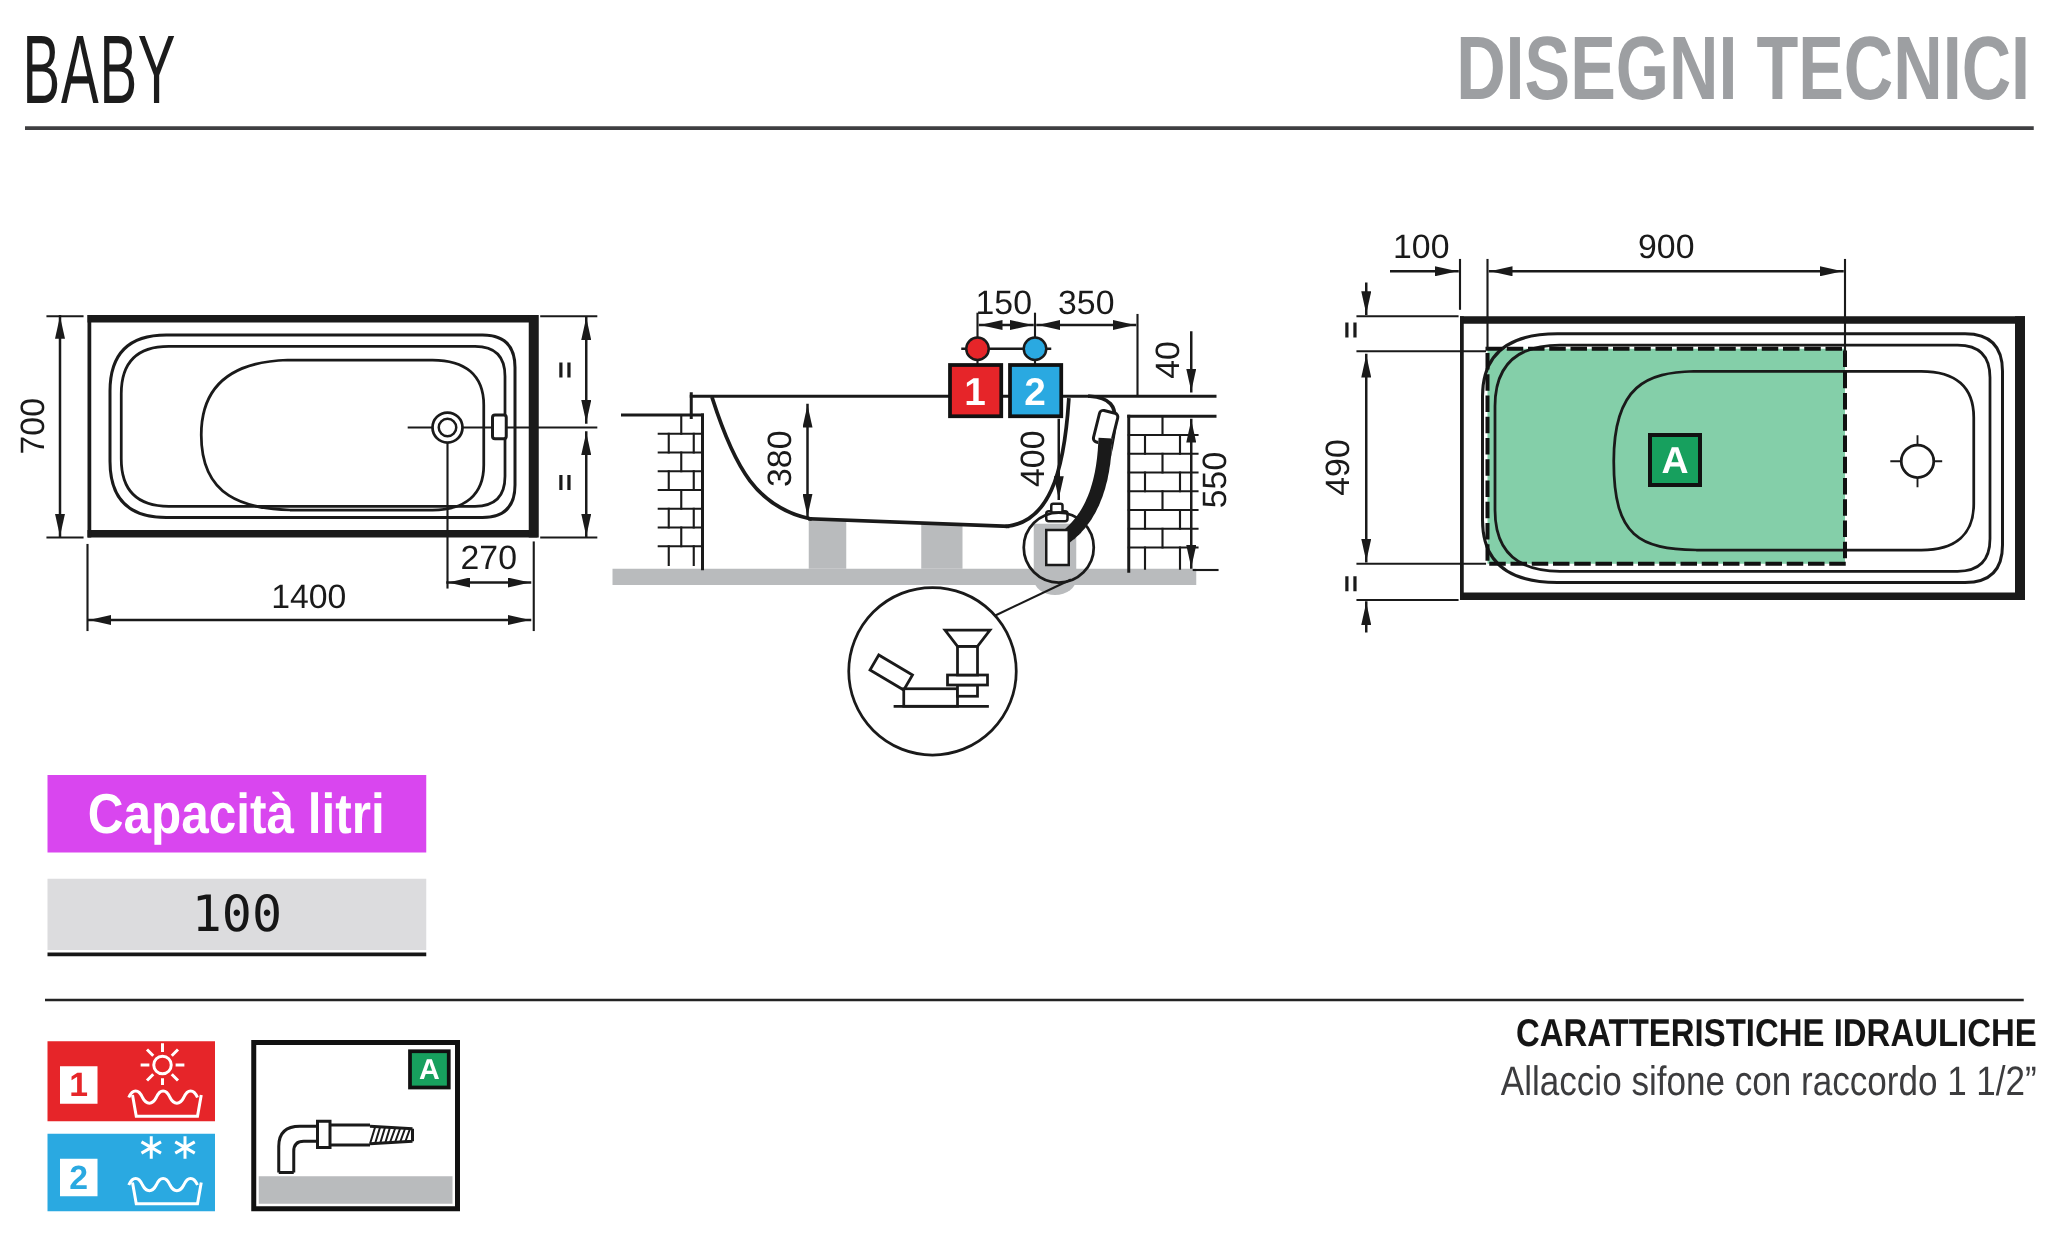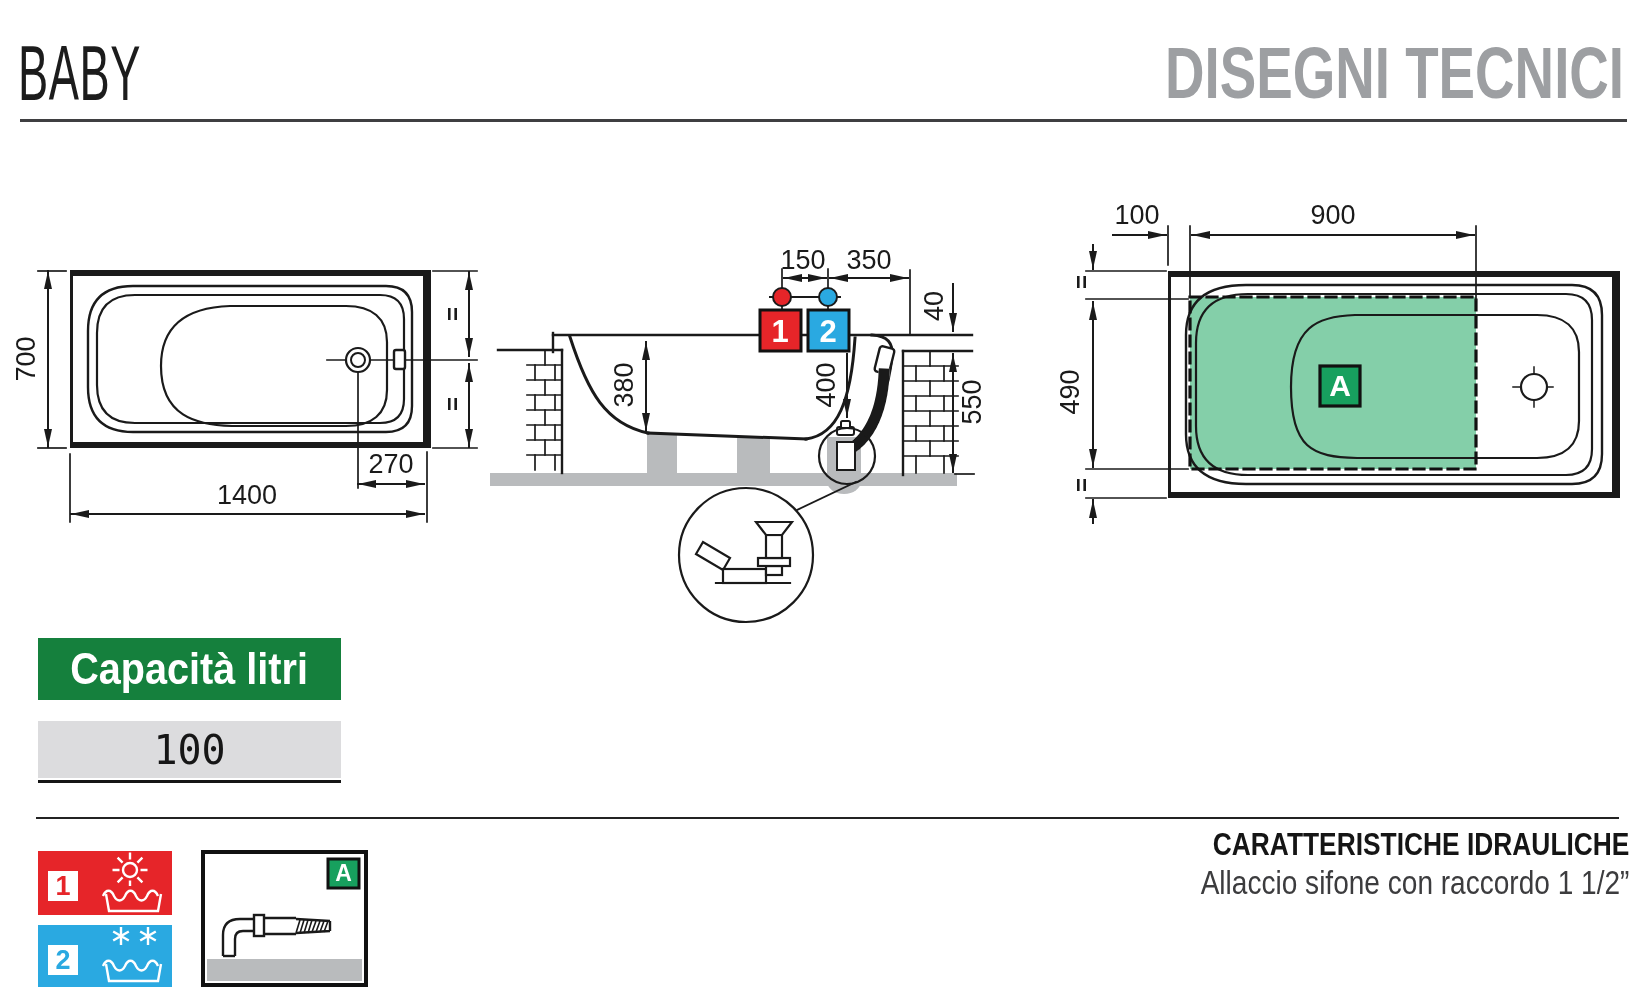--- a/index.html
+++ b/index.html
@@ -1,24 +1,24 @@
 <!DOCTYPE html>
 <html><head>
 <meta charset="utf-8">
 <style>
   html,body{margin:0;padding:0;background:#fff;}
   #page{position:relative;width:1650px;height:974px;background:#fff;overflow:hidden;
-        font-family:"Liberation Sans",sans-serif;color:#1a1a1a;margin-top:18px;}
+        font-family:"Liberation Sans",sans-serif;color:#1a1a1a;}
   .abs{position:absolute;}
   #product-name{left:18px;top:10px;font-size:78px;font-weight:400;color:#1c1c1c;
         transform:scaleX(0.58);transform-origin:left top;letter-spacing:1px;white-space:nowrap;}
   #page-title{right:26px;top:14px;font-size:72px;font-weight:bold;color:#9d9fa2;
         transform:scaleX(0.76);transform-origin:right top;letter-spacing:0;white-space:nowrap;}
   .rule{background:#3f3f41;}
-  #capacity-header{left:38px;top:620px;width:303px;height:62px;background:#15803d;
+  #capacity-header{left:38px;top:620px;width:303px;height:62px;background:#d946ef;
         display:flex;align-items:center;justify-content:center;}
   #capacity-header span{color:#fff;font-size:45px;font-weight:bold;transform:scaleX(0.88);white-space:nowrap;}
   #capacity-value{left:38px;top:703px;width:303px;height:57px;background:#dcdcde;
         display:flex;align-items:center;justify-content:center;
         font-family:"DejaVu Sans Mono",monospace;font-size:40px;color:#161616;}
   #capacity-underline{left:38px;top:762px;width:303px;height:3px;background:#161616;}
   #hydraulics{right:21px;top:808px;text-align:right;}
   #hydraulics .t1{font-size:31px;font-weight:bold;color:#151515;transform:scaleX(0.85);
         transform-origin:right center;white-space:nowrap;line-height:38px;}
   #hydraulics .t2{font-size:33px;font-weight:400;color:#3c3c3e;transform:scaleX(0.85);

